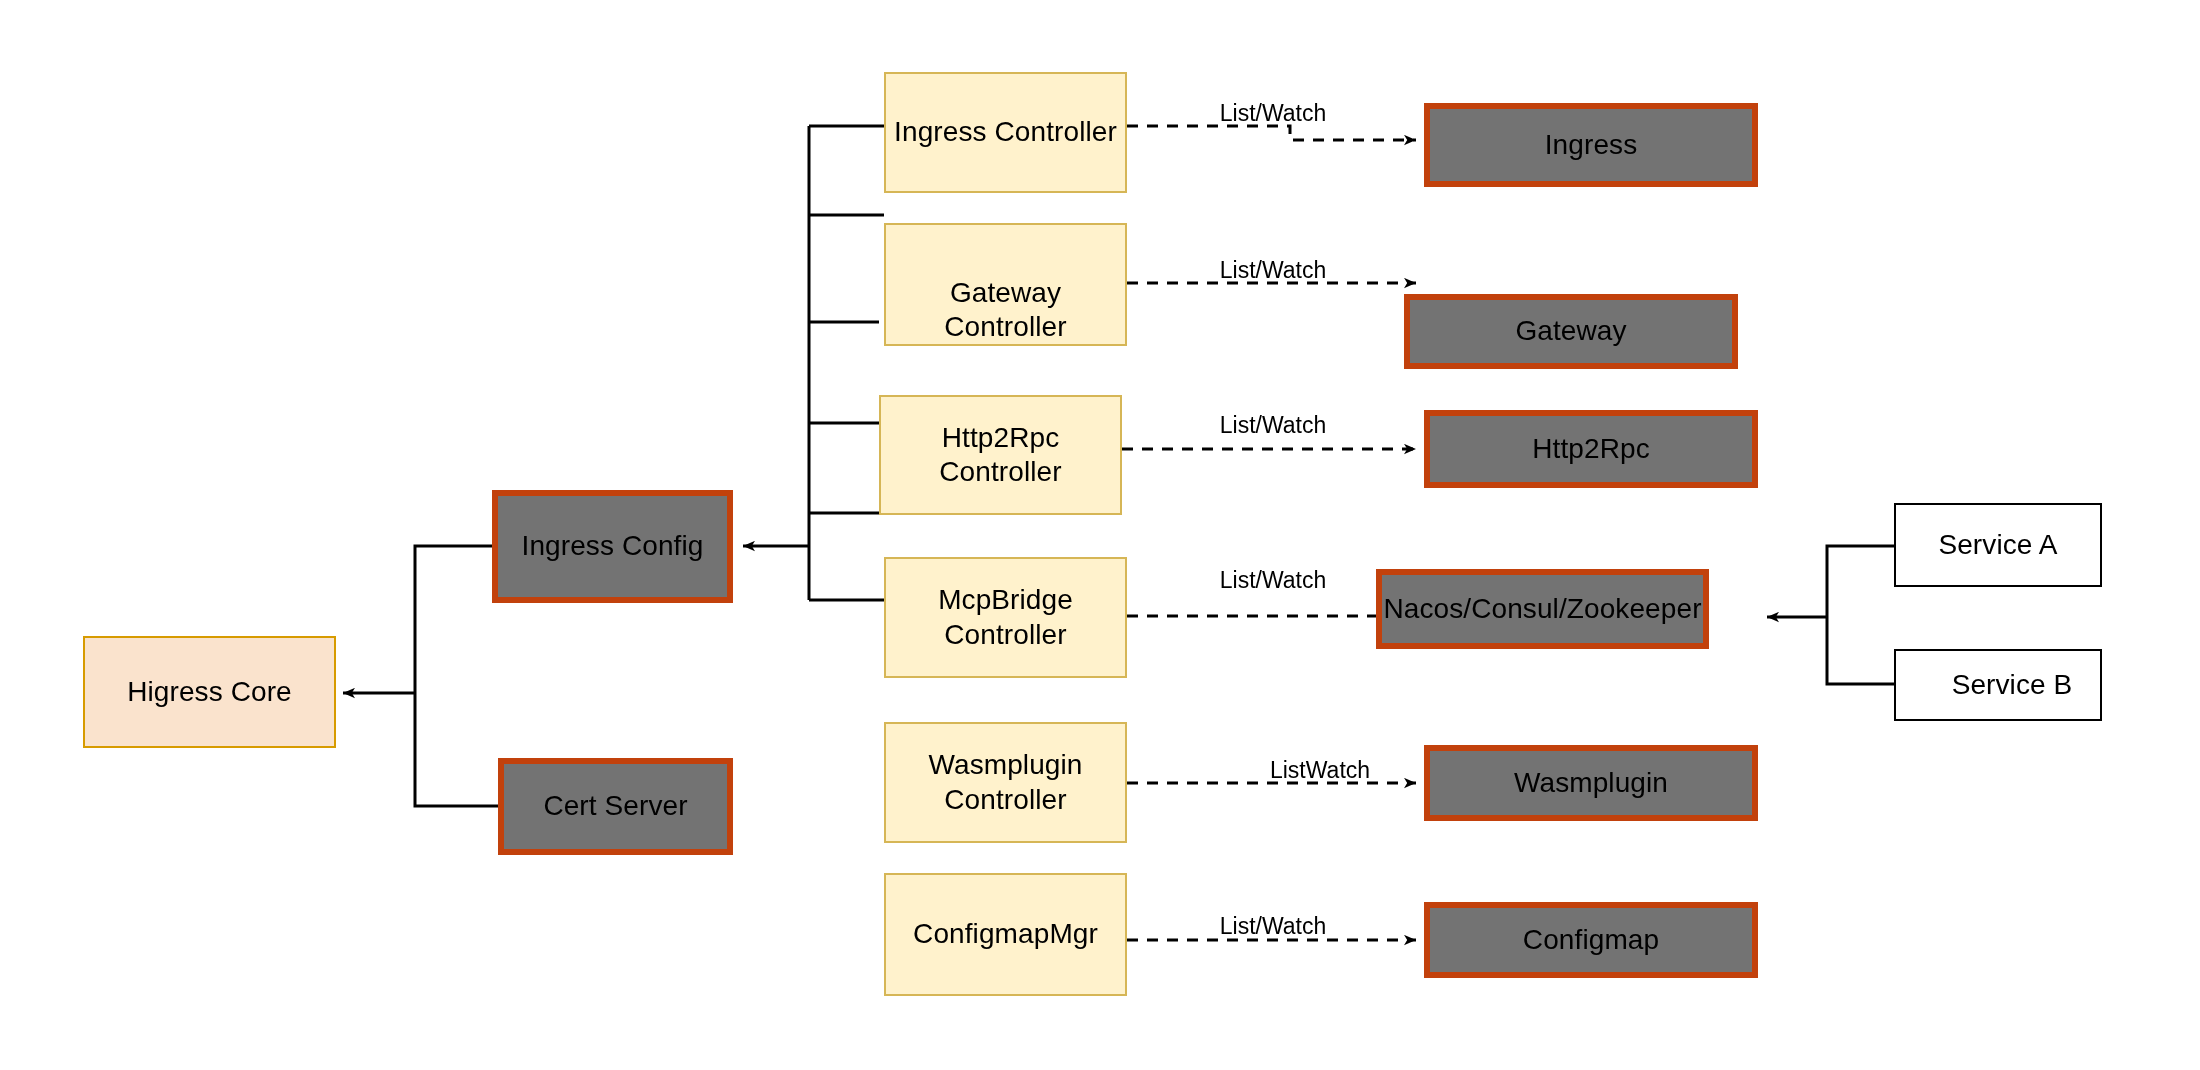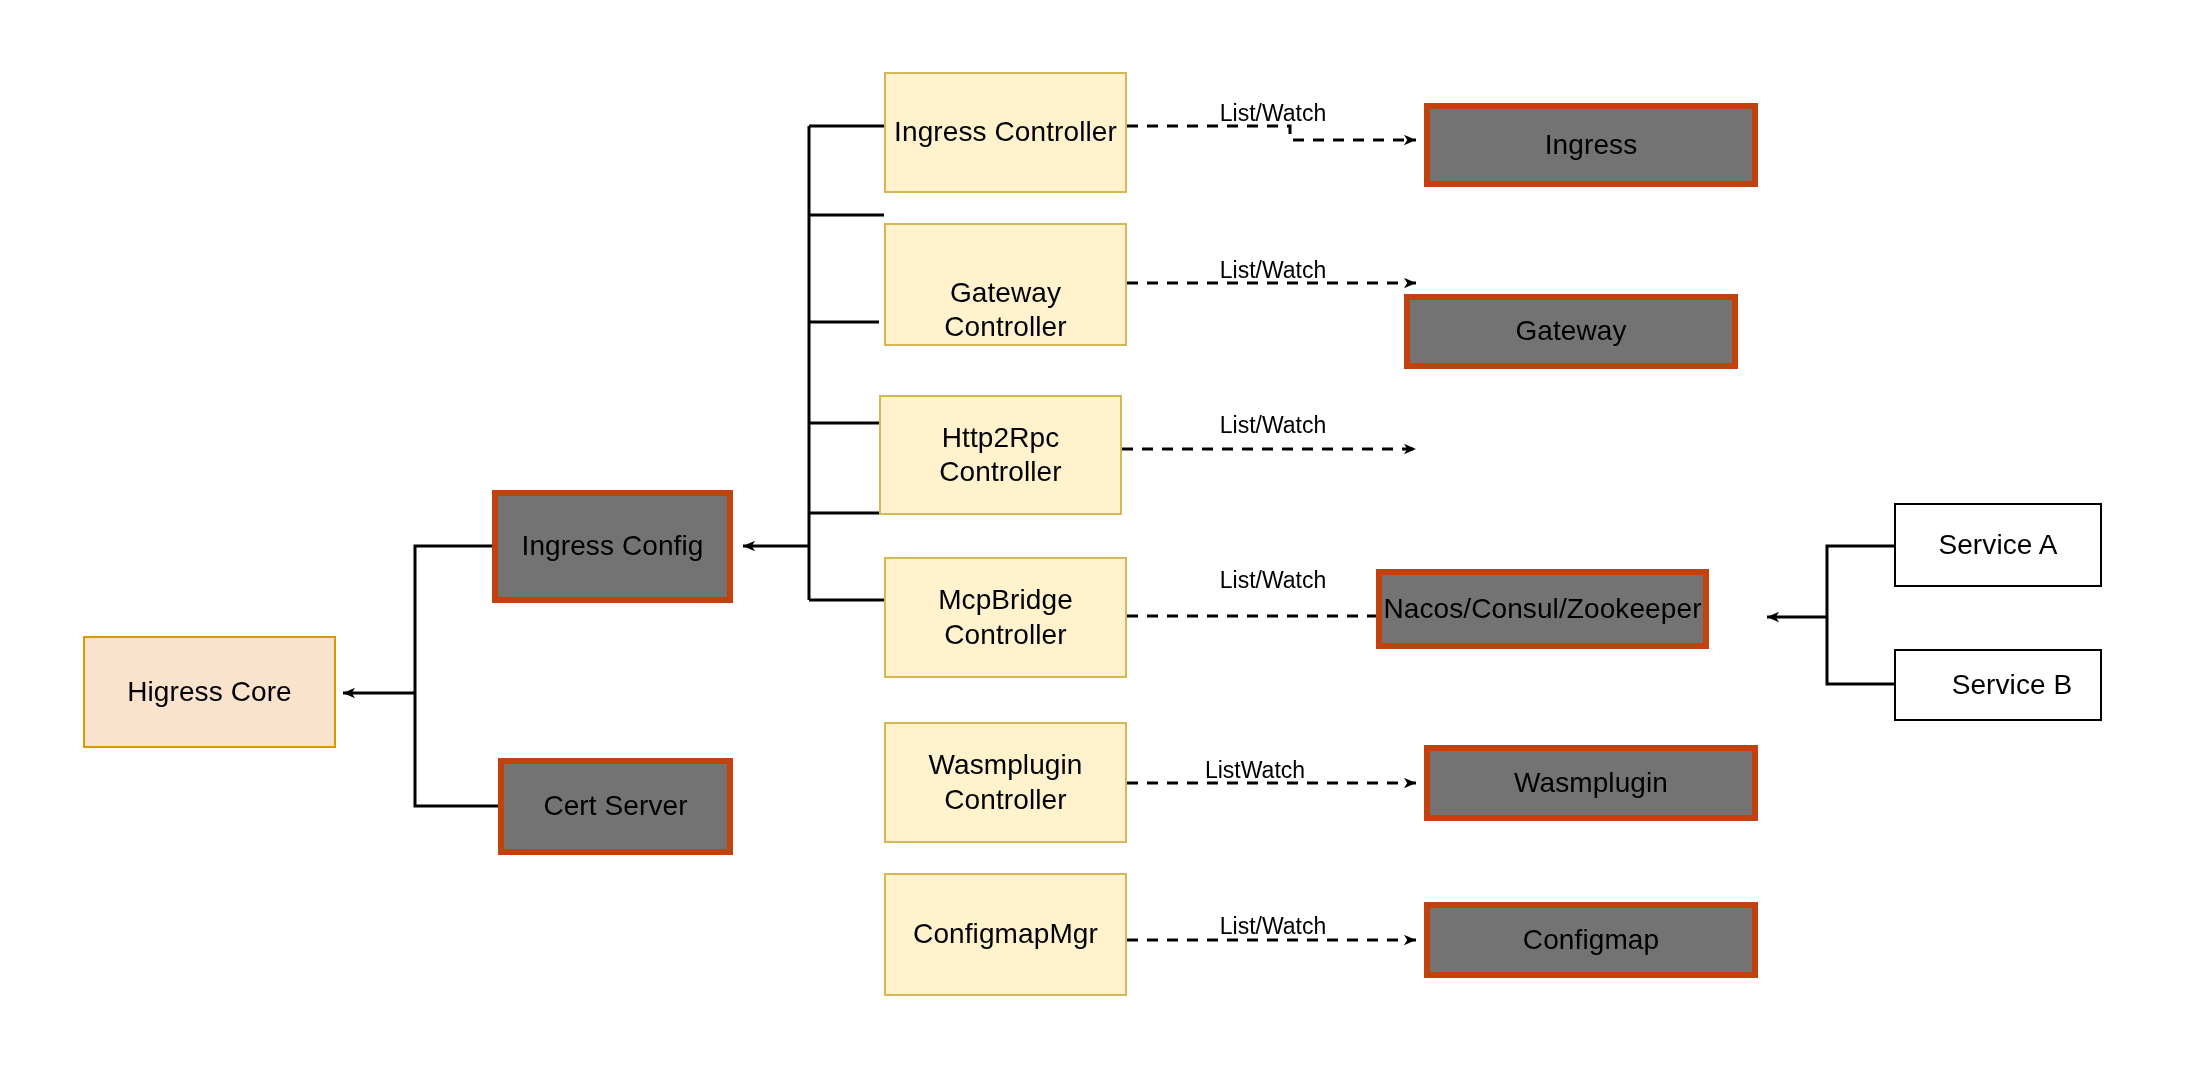--- a/index.html
+++ b/index.html
@@ -172,20 +172,23 @@
   </div>
 
   <div class="node green" style="left:1424px; top:103px; width:334px; height:84px;">
     <span>Ingress</span>
   </div>
 
   <div class="node green" style="left:1404px; top:246px; width:334px; height:75px;margin-top:48px;">
     <span>Gateway</span>
   </div>
 
+  <div class="node green" style="left:1424px; top:410px; width:334px; height:78px;">
+    <span>Http2Rpc</span>
+  </div>
 
   <div class="node green" style="left:1376px; top:569px; width:333px; height:80px;">
     <span>Nacos/Consul/Zookeeper</span>
   </div>
 
   <div class="node green" style="left:1424px; top:745px; width:334px; height:76px;">
     <span>Wasmplugin</span>
   </div>
 
   <div class="node green" style="left:1424px; top:902px; width:334px; height:76px;">
@@ -201,17 +204,17 @@
   </div>
 
   <div class="edge-label" style="left:1178px; top:100px; width:190px;">List/Watch</div>
 
   <div class="edge-label" style="left:1178px; top:257px; width:190px;">List/Watch</div>
 
   <div class="edge-label" style="left:1178px; top:412px; width:190px;">List/Watch</div>
 
   <div class="edge-label" style="left:1178px; top:567px; width:190px;">List/Watch</div>
 
-  <div class="edge-label" style="left:1160px; top:757px; width:190px;">ListWatch</div>
+  <div class="edge-label" style="left:1225px; top:757px; width:190px;">ListWatch</div>
 
   <div class="edge-label" style="left:1178px; top:913px; width:190px;">List/Watch</div>
 
 </div>
 
 </body></html>

